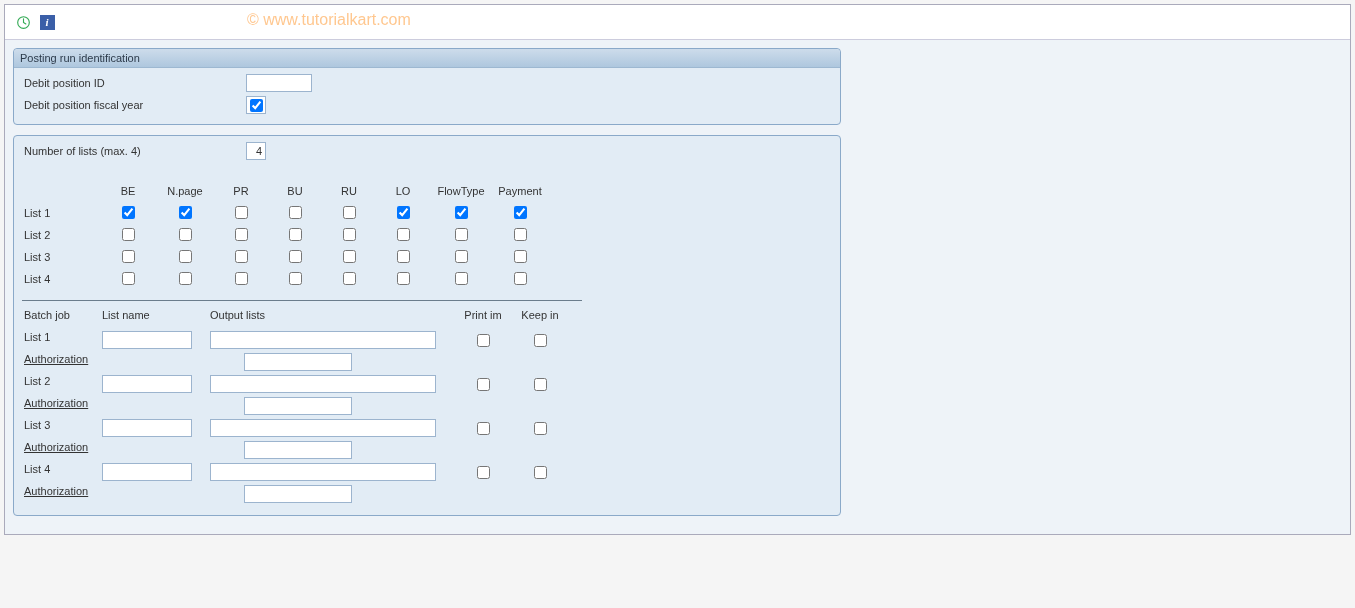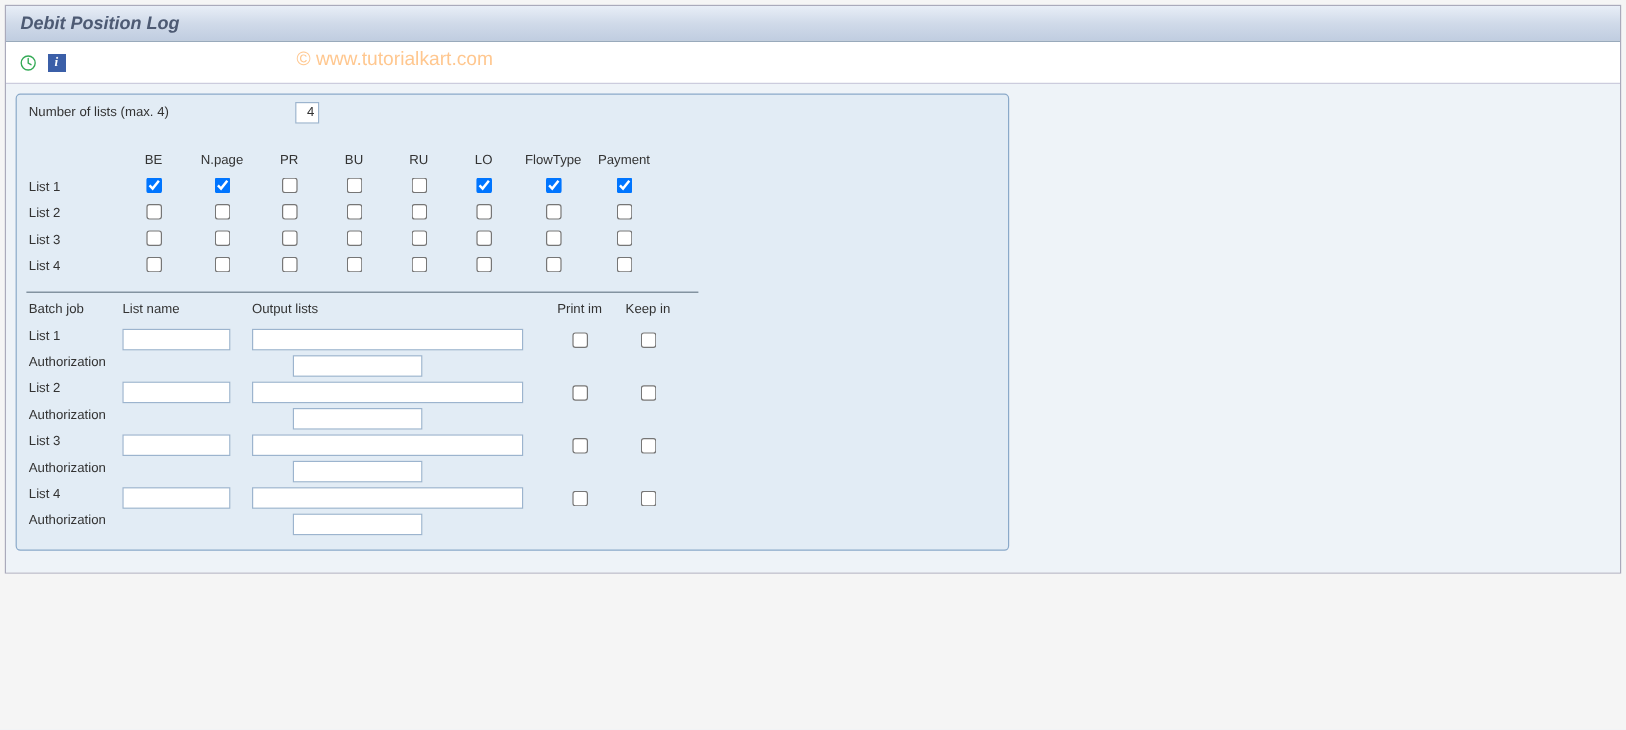--- a/index.html
+++ b/index.html
@@ -153,47 +153,61 @@
   .brow {
     display: flex;
     align-items: flex-start;
     height: 22px;
   }
   .b-label { width: 80px; padding-left:2px; }
   .b-listname { width: 108px; }
   .b-outdev { width: 244px; }
   .b-printim { width: 58px; text-align:center; }
   .b-keepin { width: 56px; text-align:center; }
-  .b-auth-label { width: 222px; padding-left:2px; }
+  .b-auth-label { width: 222px; padding-left:2px;text-decoration:underline; }
   input.listname { width: 90px; }
   input.outdev { width: 226px; }
   input.auth { width: 108px; }
   .bhead { color:#333; }
 </style>
 </head>
 <body>
 
 <div class="outer">
-  <div class="titlebar">Debit Position Log</div>
 
   <div class="toolbar">
     <div class="icon-btn clock-icon">
       <svg viewBox="0 0 16 16">
           <circle cx="8" cy="8" r="6.2" fill="none" stroke="#3a5" stroke-width="1.2"></circle>
           <path d="M8 4v4l2.5 1.5" fill="none" stroke="#3a5" stroke-width="1.2" stroke-linecap="round"></path>
         </svg>
     </div>
     <div class="icon-btn">
         <div class="info-icon">i</div>
       </div>
     <div class="watermark">© www.tutorialkart.com</div>
   </div>
 
   <div class="content">
 
+    <div class="group">
+      <div class="group-header">Posting run identification</div>
+      <div class="group-body">
+        <div class="row">
+          <div class="lbl">Debit position ID</div>
+          <input class="text" style="width: 66px;" value="">
+        </div>
+        <div class="row">
+          <div class="lbl">Debit position fiscal year</div>
+          <div class="cb-box">
+            <input type="checkbox" checked="" style="">
+          </div>
+        </div>
+      </div>
+    </div>
 
     <div class="group">
       <div class="group-body">
         <div class="row">
           <div class="lbl">Number of lists (max. 4)</div>
           <div class="num-box">4</div>
         </div>
 
         <div class="matrix">
           <div class="mrow mhead">

